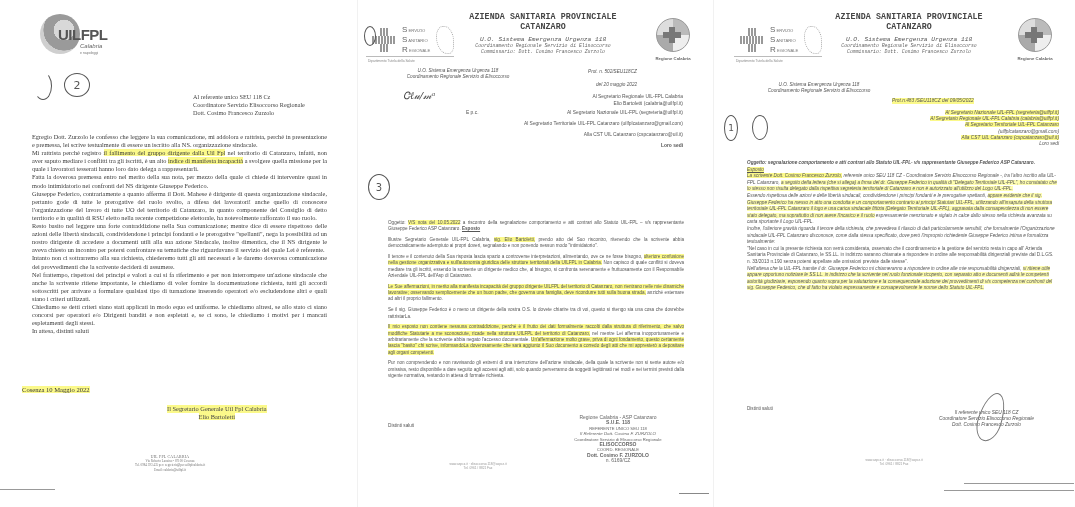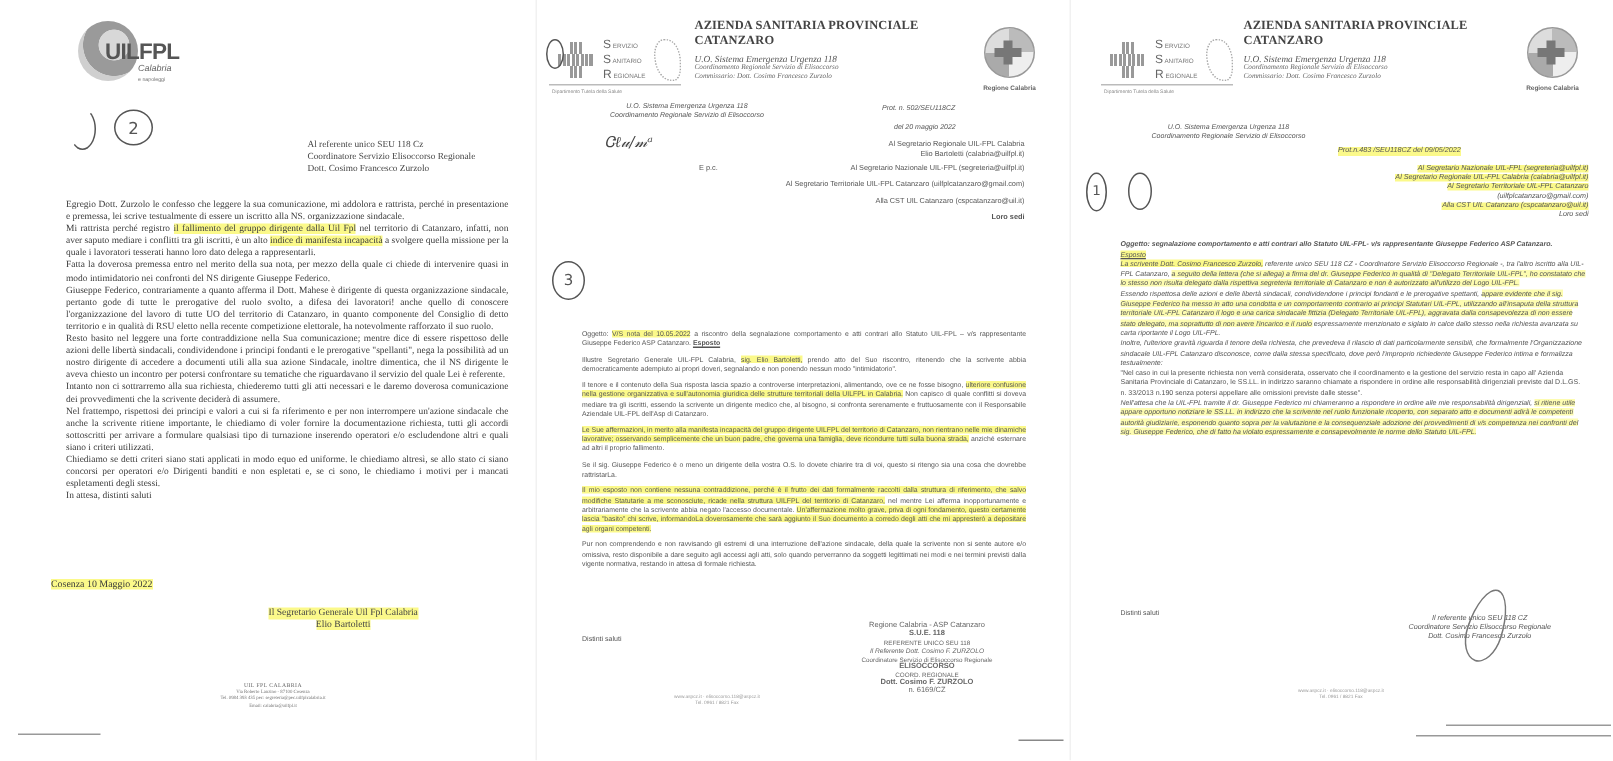--- a/index.html
+++ b/index.html
@@ -1,19 +1,19 @@
 <!DOCTYPE html>
 <html><head>
 <meta charset="utf-8">
 <style>
   * { box-sizing: border-box; margin: 0; padding: 0; }
   html, body { width: 1075px; height: 507px; background: #ffffff; overflow: hidden; }
   body { position: relative; font-family: "Liberation Serif", serif; color: #333; }
   .page { position: absolute; top: 0; height: 507px; background: #fff; overflow: hidden; }
-  #p1 { left: 12px; width: 357px; }
+  #p1 { left: 0; width: 357px; }
   #p2 { left: 357px; width: 356px; border-left: 1px solid #f1f1f1; }
   #p3 { left: 713px; width: 362px; border-left: 1px solid #f1f1f1; }
   .abs { position: absolute; }
   .hl { background: #fbf98a; }
   .hl-soft { background: #fdfcb0; }
 
   
   .uil-logo { left: 38px; top: 12px; width: 72px; height: 46px; }
   .uil-swoosh { position: absolute; left: 2px; top: 2px; width: 40px; height: 40px; border-radius: 50%;
     background: radial-gradient(circle at 60% 40%, #d8d8d8 0 30%, #9a9a9a 31% 60%, #cfcfcf 61%); }
@@ -36,21 +36,21 @@
   .ssr-cross { position: absolute; left: 10px; top: 6px; width: 24px; height: 24px; }
   .ssr-cross::before, .ssr-cross::after { content: ""; position: absolute; background: repeating-linear-gradient(90deg, #999 0 2px, #fff 2px 3px); }
   .ssr-cross::before { left: 8px; top: 0; width: 8px; height: 24px; }
   .ssr-cross::after { left: 0; top: 8px; width: 24px; height: 8px; }
   .ssr-letters { position: absolute; left: 40px; top: 3px; font-family: "Liberation Sans", sans-serif; font-size: 4.2px; line-height: 9px; color: #777; }
   .ssr-letters b { font-size: 8px; font-weight: normal; color: #666; }
   .ssr-map { position: absolute; left: 74px; top: 4px; width: 18px; height: 28px; border: 1px dotted #aaa; border-radius: 40% 60% 30% 70%; }
   .ssr-line { position: absolute; left: 4px; top: 34px; width: 88px; height: 1px; background: #bbb; }
   .ssr-caption { position: absolute; left: 6px; top: 37px; font-family: "Liberation Sans", sans-serif; font-size: 3.3px; color: #888; }
 
-  .asp-head { width: 160px; font-family: Liberation Serif, serif; }
+  .asp-head { width: 160px; text-align: center; font-family: Liberation Mono, monospace; }
   .asp-title { font-size: 8.3px; font-weight: bold; color: #444; line-height: 10px; letter-spacing: 0.1px; }
   .asp-uo { font-size: 6.2px; font-style: italic; color: #555; margin-top: 4px; }
   .asp-line { font-size: 4.8px; font-style: italic; color: #666; line-height: 6.2px; }
 
   .reg-logo { width: 46px; height: 46px; }
   .reg-emblem { position: absolute; left: 6px; top: 0; width: 34px; height: 34px; border-radius: 50%; border: 1px solid #999;
     background: conic-gradient(#bbb 0 25%, #eee 25% 50%, #aaa 50% 75%, #ddd 75%); }
   .reg-cross { position: absolute; left: 13px; top: 9px; width: 18px; height: 16px; }
   .reg-cross::before, .reg-cross::after { content: ""; position: absolute; background: #777; }
   .reg-cross::before { left: 6px; top: 0; width: 6px; height: 16px; }

